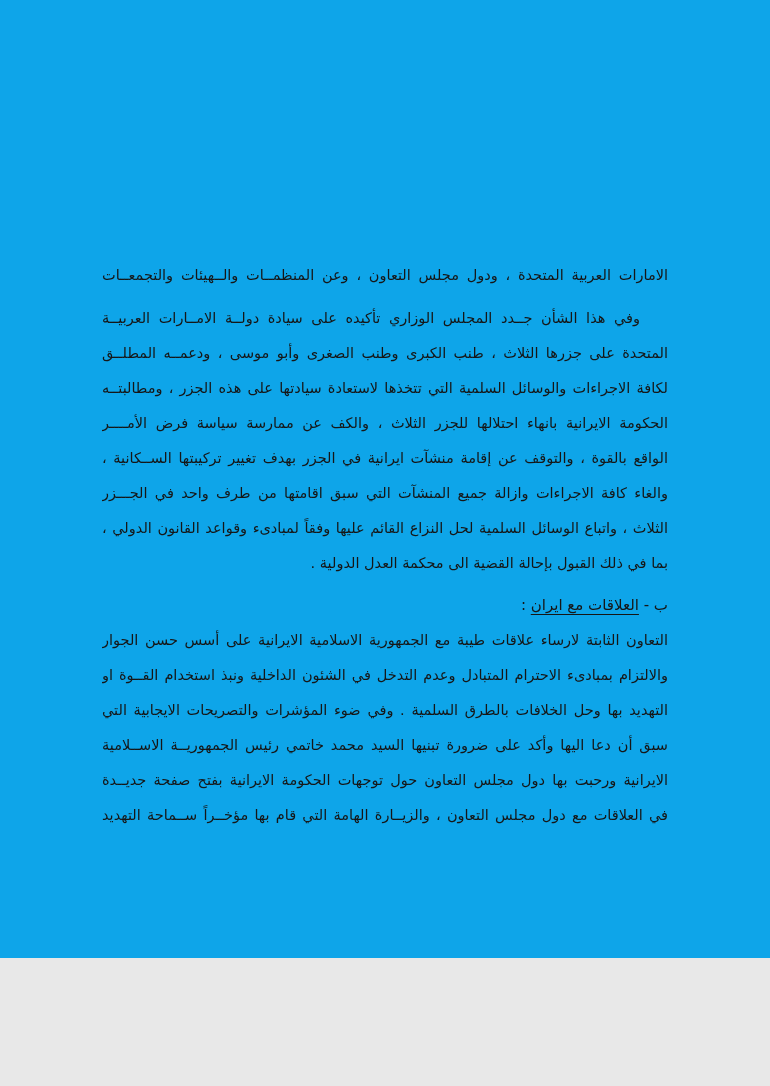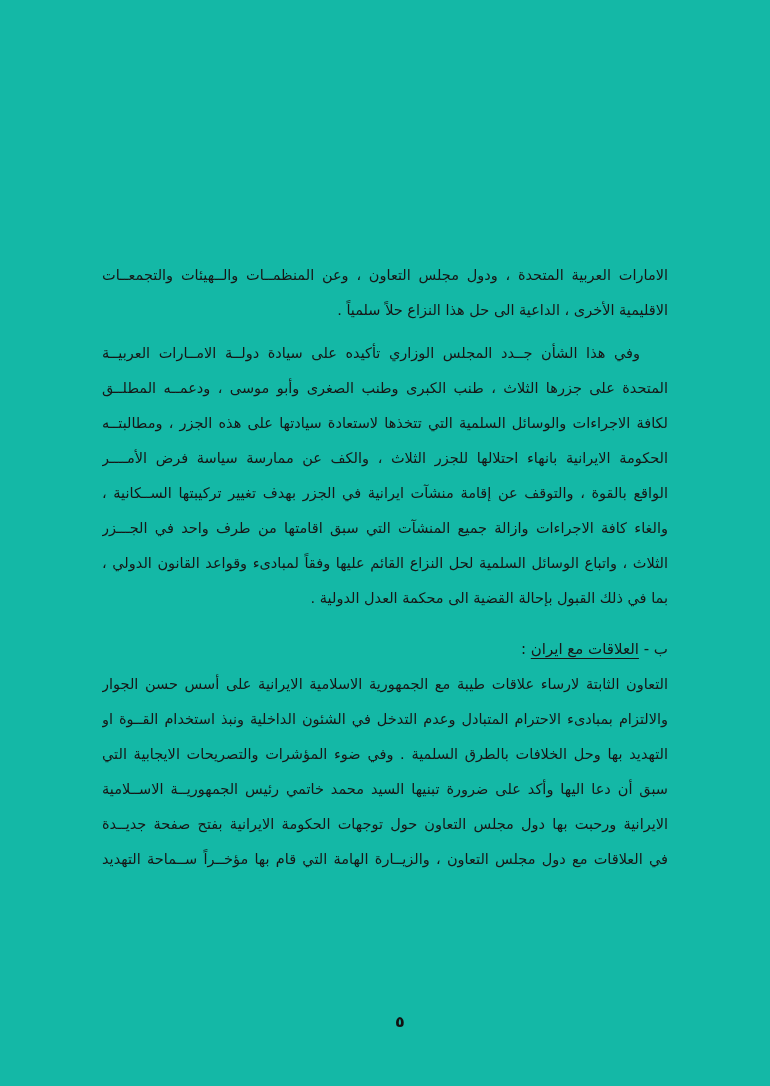--- a/index.html
+++ b/index.html
@@ -3,22 +3,22 @@
 <meta charset="utf-8">
 <style>
   * { margin: 0; padding: 0; box-sizing: border-box; }
   html, body { background: #e8e8e8; }
   body {
     width: 770px; height: 1086px;
     font-family: "DejaVu Sans", sans-serif;
   }
   .page {
     position: relative;
-    width: 770px; height: 1086px;
-    background: #14b8a6;
+    width: 770px; height: 958px;
+    background: #0ea5e9;
     overflow: hidden;
     color: #141414;
   }
   .textblock {
     position: absolute;
     top: 258px;
     right: 102px;
     width: 566px;
     direction: rtl;
     font-size: 14.5px;
@@ -36,21 +36,21 @@
     text-align: justify;
     text-align-last: justify;
     text-justify: inter-word;
     white-space: normal;
   }
   .line.lastline { text-align-last: right; }
   .line.firstline { text-indent: 28px; }
   .heading {
     height: 35px;
     line-height: 35px;
-    margin-top: 16px;
+    margin-top: 7px;
     text-align: right;
     font-size: 15px;
     font-weight: 500;
     white-space: nowrap;
   }
   .heading .underline {
     text-decoration: underline;
     text-underline-offset: 4px;
     text-decoration-thickness: 1px;
   }
@@ -68,21 +68,20 @@
 </style>
 </head>
 <body>
 
 <div class="page">
 
   <div class="textblock">
 
     <div class="para para-continuation">
         <div class="line">الامارات العربية المتحدة ، ودول مجلس التعاون ، وعن المنظمــات والــهيئات والتجمعــات</div>
-        <div class="line lastline">الاقليمية الأخرى ، الداعية الى حل هذا النزاع حلاً سلمياً .</div>
       </div>
 
     <div class="para para-sovereignty">
         <div class="line firstline">وفي هذا الشأن جــدد المجلس الوزاري تأكيده على سيادة دولــة الامــارات العربيــة</div>
         <div class="line">المتحدة على جزرها الثلاث ، طنب الكبرى وطنب الصغرى وأبو موسى ، ودعمــه المطلــق</div>
         <div class="line">لكافة الاجراءات والوسائل السلمية التي تتخذها لاستعادة سيادتها على هذه الجزر ، ومطالبتــه</div>
         <div class="line">الحكومة الايرانية بانهاء احتلالها للجزر الثلاث ، والكف عن ممارسة سياسة فرض الأمــــر</div>
         <div class="line">الواقع بالقوة ، والتوقف عن إقامة منشآت ايرانية في الجزر بهدف تغيير تركيبتها الســكانية ،</div>
         <div class="line">والغاء كافة الاجراءات وازالة جميع المنشآت التي سبق اقامتها من طرف واحد في الجـــزر</div>
         <div class="line">الثلاث ، واتباع الوسائل السلمية لحل النزاع القائم عليها وفقاً لمبادىء وقواعد القانون الدولي ،</div>

